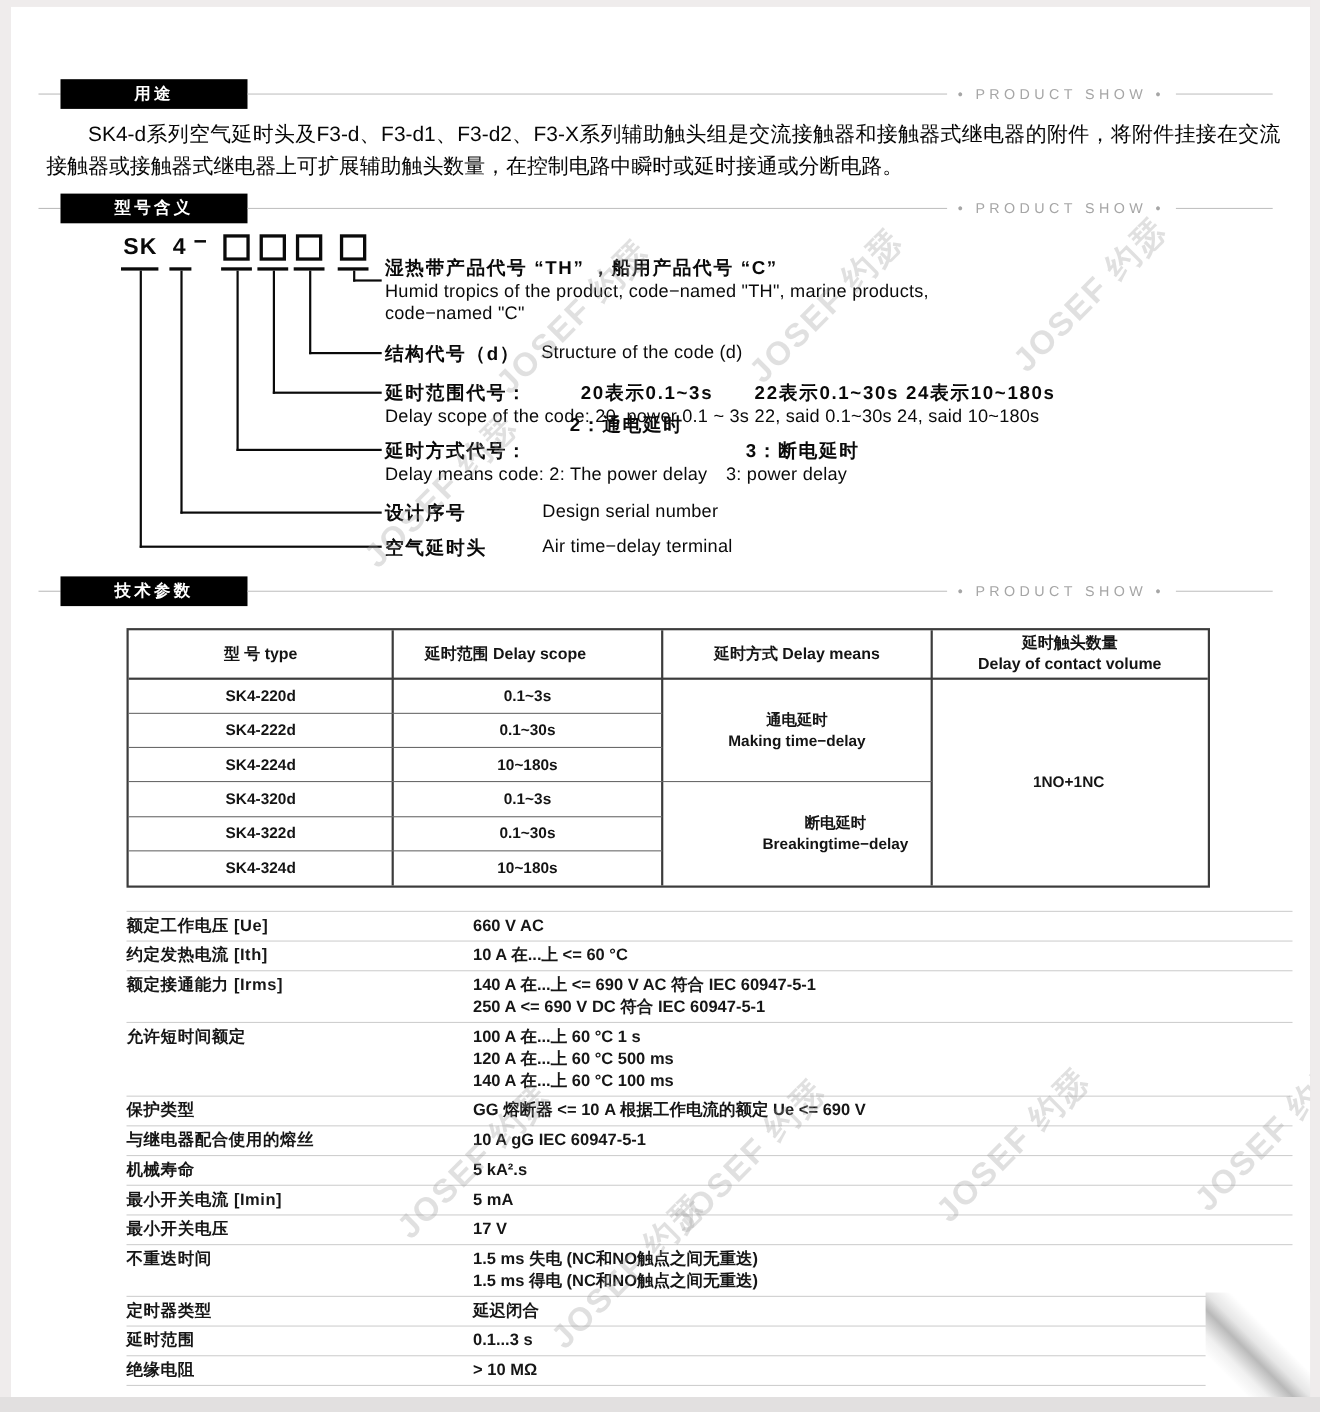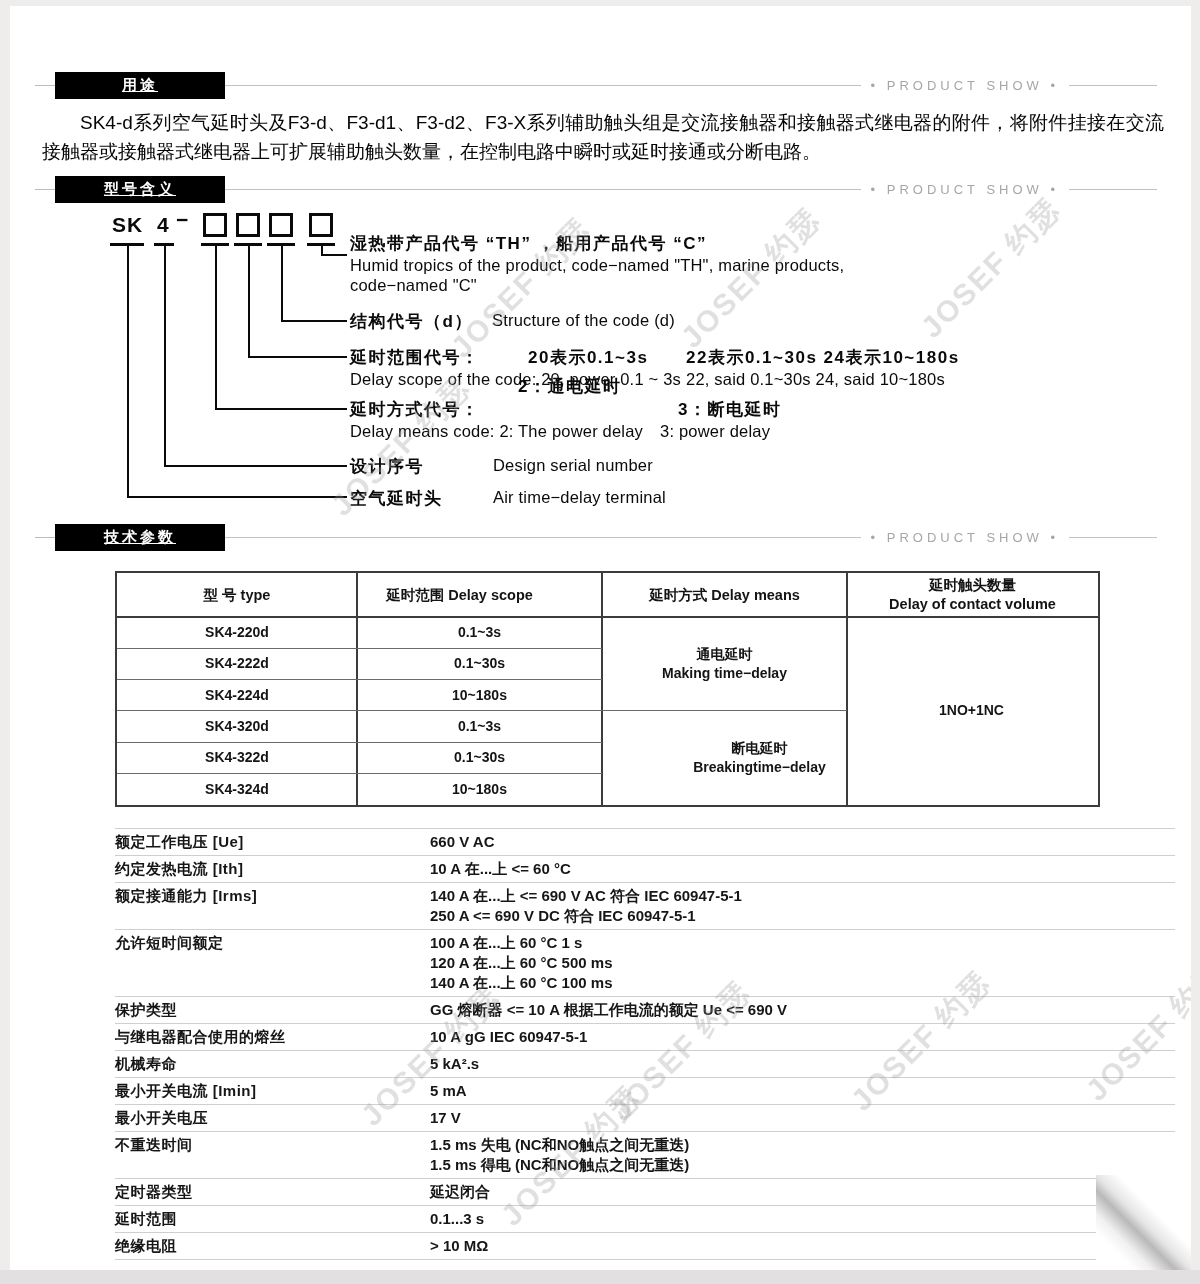--- a/index.html
+++ b/index.html
@@ -15,21 +15,21 @@
   }
   
   .sec-header{
     position:absolute;left:25px;width:1122px;height:27px;
     display:flex;align-items:center;
   }
   .sec-tick{width:20px;height:1px;background:#bdbdbd;}
   .sec-badge{
     width:170px;height:27px;background:#000;color:#fff;
     display:flex;align-items:center;justify-content:center;
-    font-size:15px;font-weight:bold;letter-spacing:3px;flex:0 0 auto;text-decoration:underline;
+    font-size:15px;font-weight:bold;letter-spacing:3px;flex:0 0 auto;
   }
   .sec-rule{flex:1 1 auto;height:1px;background:#c2c2c2;}
   .sec-decor{
     flex:0 0 auto;padding:0 10px;font-size:13px;letter-spacing:4px;
     color:#a6a6a6;white-space:nowrap;
   }
   .sec-rule-end{flex:0 0 88px;height:1px;background:#c2c2c2;}
   
   .intro{
     position:absolute;left:32px;top:102px;width:1122px;

